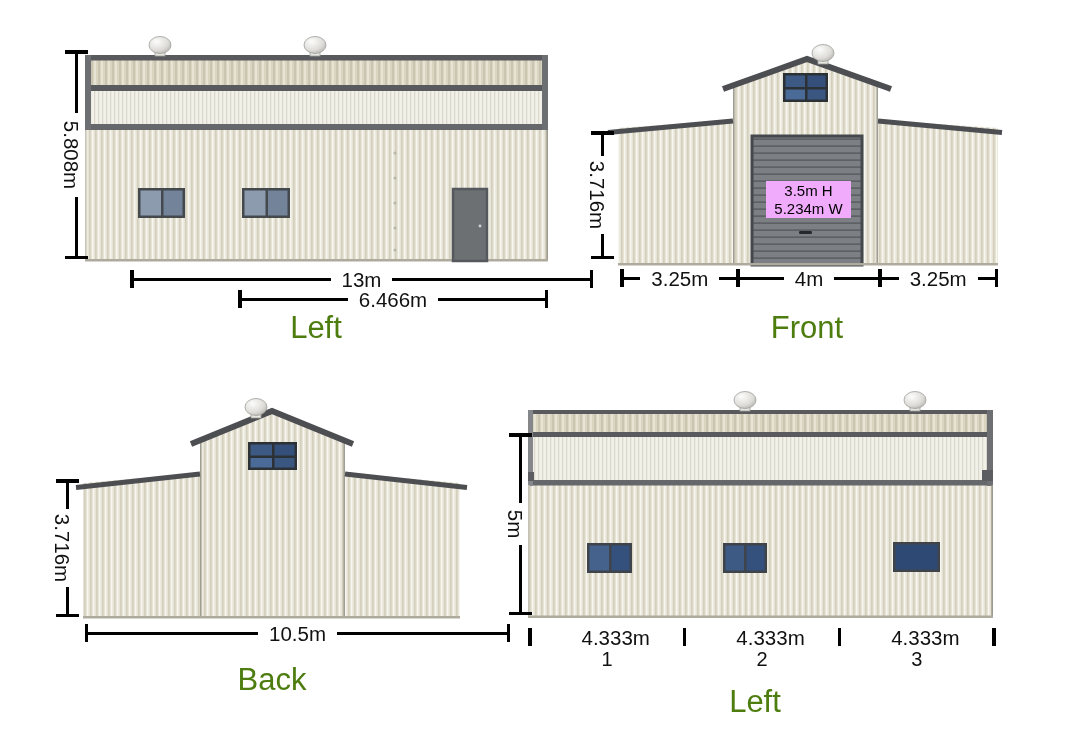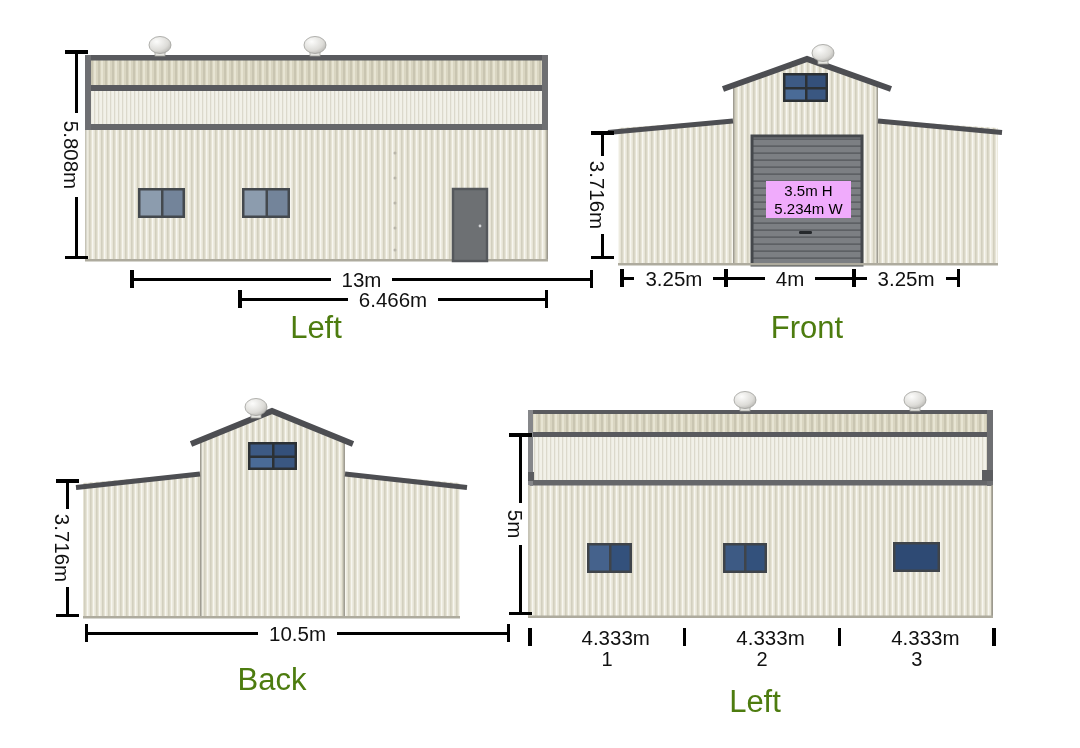--- a/index.html
+++ b/index.html
@@ -166,21 +166,21 @@
 
     <div class="vdim" style="left:591px;top:131px;height:128px;">
       <div class="vtick"></div>
       <div class="vline"></div>
       <div class="vgap" style="height:78px;"></div>
       <div class="vline"></div>
       <div class="vtick"></div>
       <span class="vlabel">3.716m</span>
     </div>
 
-    <div class="hdim" style="left:620px;top:269px;width:340px;">
+    <div class="hdim" style="left:620px;top:269px;width:378px;">
       <div class="htick"></div>
       <div class="seg" style="flex:3.25;">
         <div class="segline">
           <div class="dline"></div>
           <span class="dlabel">3.25m</span>
           <div class="dline"></div>
         </div>
       </div>
       <div class="htick"></div>
       <div class="seg" style="flex:4;">

